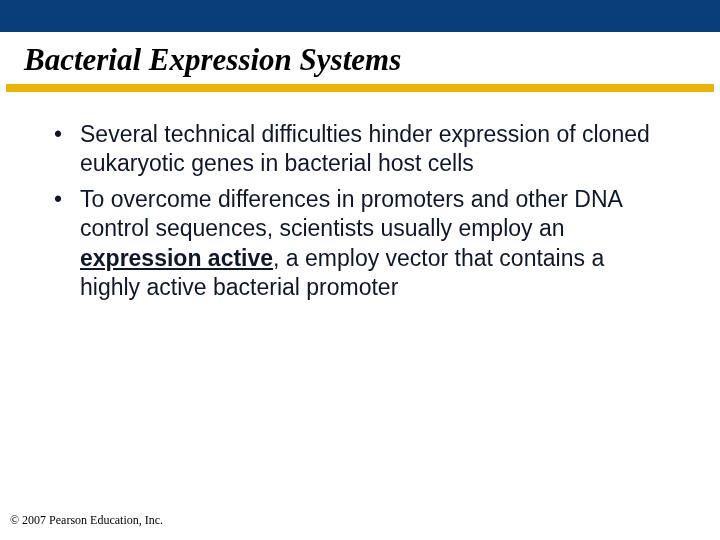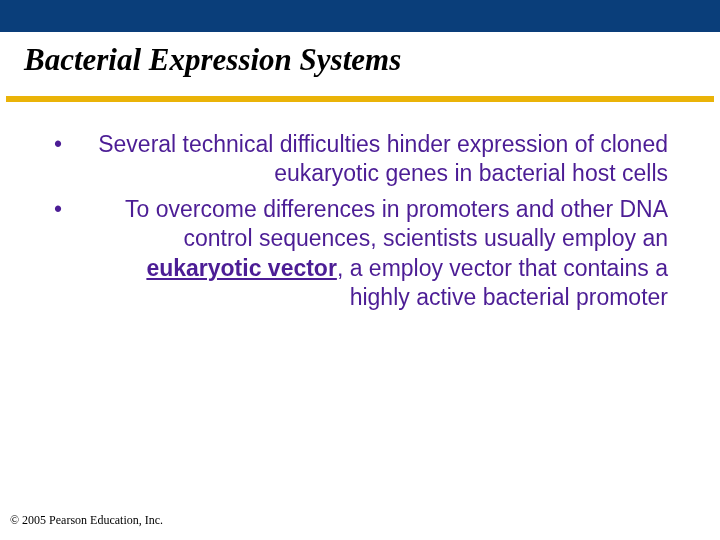--- a/index.html
+++ b/index.html
@@ -15,38 +15,37 @@
       width: 100%;
       height: 32px;
       background: #0a3e7a;
     }
     .slide-title {
       font-family: "Times New Roman", Times, serif;
       font-style: italic;
       font-weight: bold;
       font-size: 31px;
       color: #000;
-      padding: 10px 18px 18px 18px;
-      border-bottom: 6px solid #eab308;
+      padding: 10px 18px 6px 18px;
+      border-bottom: 8px solid #eab308;
       margin: 0 6px 0 6px;
     }
     .content {
       padding: 28px 52px 0 52px;
     }
     .bullet-list {
       list-style: none;
     }
     .bullet-item {
       position: relative;
       font-size: 23px;
       line-height: 1.28;
-      color: #4c1d95;
+      color: #0f172a;
       padding-left: 28px;
       margin-bottom: 6px;
-      text-align: right;
     }
     .bullet-item::before {
       content: "•";
       position: absolute;
       left: 2px;
       top: 0;
       font-size: 23px;
     }
     .bold-underline {
       font-weight: bold;
@@ -69,18 +68,18 @@
 <div class="top-bar"></div>
 
 <h1 class="slide-title">Bacterial Expression Systems</h1>
 
 <div class="content">
   <ul class="bullet-list">
     <li class="bullet-item">
       <span>Several technical difficulties hinder expression of cloned eukaryotic genes in bacterial host cells</span>
     </li>
     <li class="bullet-item">
-      <span>To overcome differences in promoters and other DNA control sequences, scientists usually employ an </span><span class="bold-underline">eukaryotic vector</span><span>, a employ vector that contains a </span><span class="underline">highly active bacterial promoter</span>
+      <span>To overcome differences in promoters and other DNA control sequences, scientists usually employ an </span><span class="bold-underline">expression active</span><span>, a employ vector that contains a </span><span class="underline">highly active bacterial promoter</span>
     </li>
   </ul>
 </div>
 
-<div class="copyright">© 2005 Pearson Education, Inc.</div>
+<div class="copyright">© 2007 Pearson Education, Inc.</div>
 
 </body></html>

